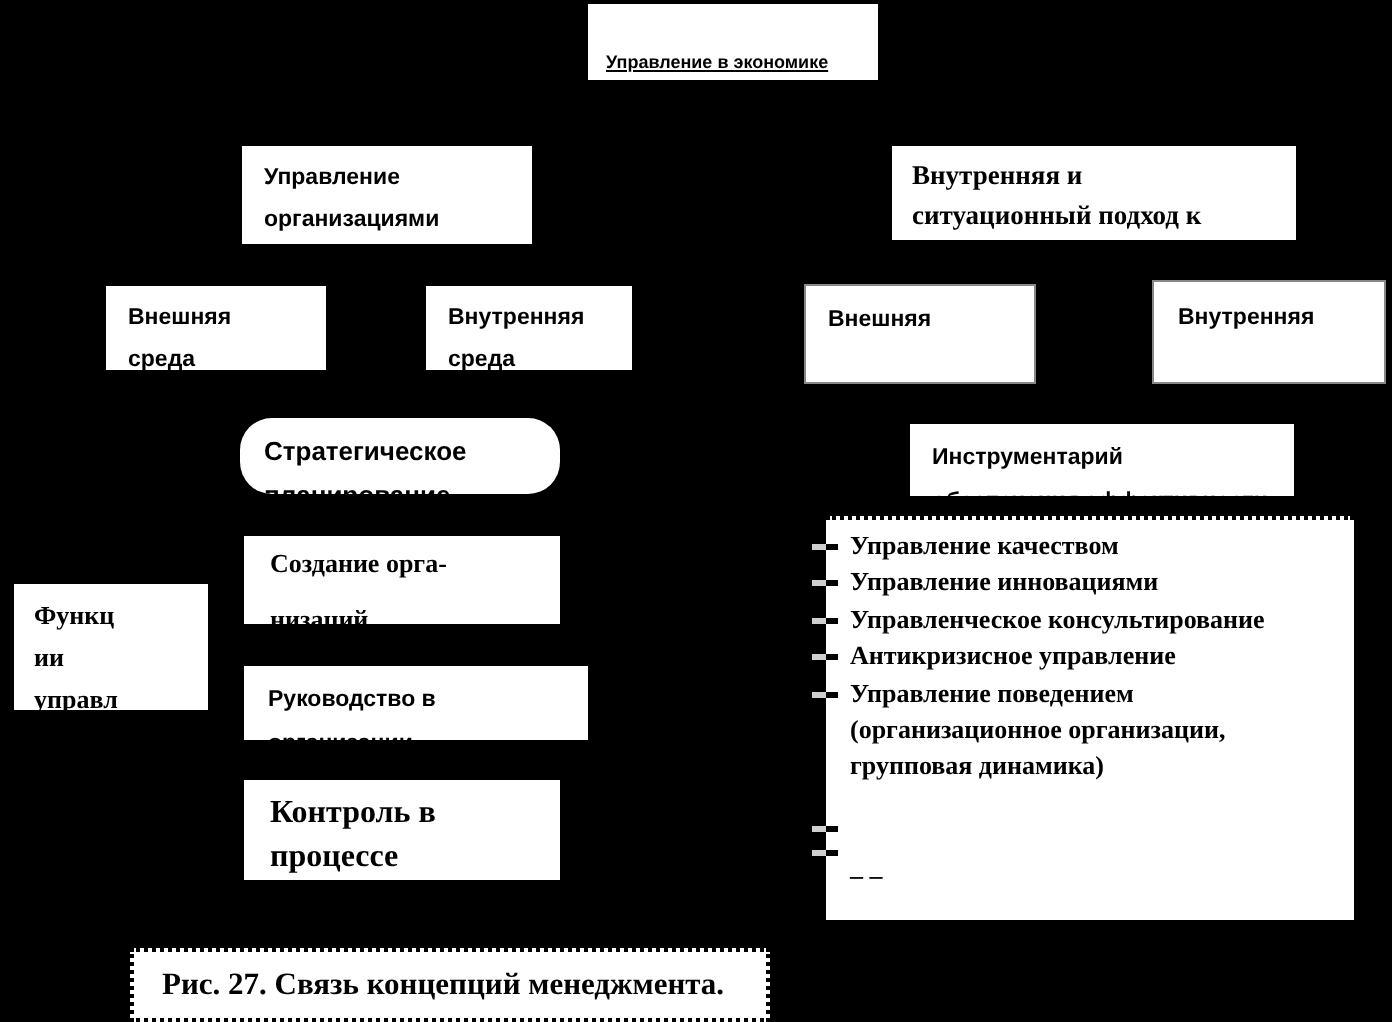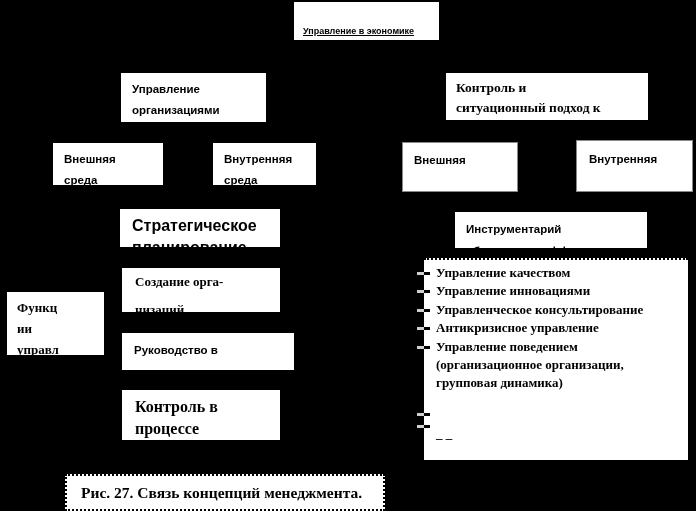--- a/index.html
+++ b/index.html
@@ -9,28 +9,28 @@
   .serif{font-family:"Liberation Serif",serif;font-weight:bold;}
   .line{display:block;white-space:nowrap;}
 
   .b-top      {left:294px;top:2px;  width:145px;height:38px;font-size:9px;line-height:15px;padding:22px 0 0 9px;text-decoration:underline;}
   .b-org      {left:121px;top:73px; width:145px;height:49px;font-size:11.5px;line-height:21px;padding:6px 0 0 11px;}
   .b-approach {left:446px;top:73px; width:202px;height:47px;font-size:13.5px;line-height:19.5px;padding:5px 0 0 10px;}
   .b-extl     {left:53px; top:143px;width:110px;height:42px;font-size:11.5px;line-height:21px;padding:6px 0 0 11px;}
   .b-intl     {left:213px;top:143px;width:103px;height:42px;font-size:11.5px;line-height:21px;padding:6px 0 0 11px;}
   .b-extr     {left:402px;top:142px;width:116px;height:50px;font-size:11.5px;line-height:21px;padding:7px 0 0 11px;border:1px solid #888;}
   .b-intr     {left:576px;top:140px;width:117px;height:52px;font-size:11.5px;line-height:21px;padding:8px 0 0 12px;border:1px solid #888;}
-  .b-strat    {left:120px;top:209px;width:160px;height:38px;font-size:16px;line-height:22px;padding:6px 0 0 12px;}
+  .b-strat    {left:120px;top:209px;width:160px;height:38px;font-size:13px;line-height:22px;padding:6px 0 0 12px;border-radius:16px;}
   .b-instr    {left:455px;top:212px;width:192px;height:36px;font-size:11.5px;line-height:22px;padding:6px 0 0 11px;}
   .b-sozd     {left:122px;top:268px;width:158px;height:44px;font-size:13px;line-height:28px;padding:0 0 0 13px;}
   .b-func     {left:7px;  top:292px;width:97px; height:63px;font-size:13px;line-height:21px;padding:5px 0 0 10px;}
   .b-ruk      {left:122px;top:333px;width:172px;height:37px;font-size:11.5px;line-height:22px;padding:6px 0 0 12px;}
   .b-kontr    {left:122px;top:390px;width:158px;height:50px;font-size:16px;line-height:22px;padding:6px 0 0 13px;}
 
-  .b-list     {left:424px;top:258px;width:264px;height:202px;overflow:visible;
+  .b-list     {left:413px;top:258px;width:264px;height:202px;overflow:visible;
                border-top:2px dotted #000;font-size:13px;padding:4px 0 0 0;}
   .lrow{position:relative;line-height:18.4px;height:18.4px;padding-left:12px;white-space:nowrap;}
   .lrow.short{height:12px;line-height:12px;}
   .lrow.tail{height:10px;line-height:10px;}
   .dash{position:absolute;left:-7px;top:8px;width:13px;height:3px;}
   .lrow.short .dash{top:4px;}
   .dash::before{content:"";position:absolute;left:0;top:0;width:7px;height:3px;background:#cfcfcf;}
   .dash::after{content:"";position:absolute;left:7px;top:0;width:6px;height:3px;background:#000;}
 
   .b-caption  {left:65px;top:474px;width:320px;height:37px;font-size:15.5px;line-height:20px;
@@ -44,21 +44,21 @@
   <div class="box sans b-top">
     <span class="line">Управление в экономике</span>
   </div>
 
   <div class="box sans b-org">
     <span class="line">Управление</span>
     <span class="line">организациями</span>
   </div>
 
   <div class="box serif b-approach">
-    <span class="line">Контроль и</span>
+    <span class="line">Внутренняя и</span>
     <span class="line">ситуационный подход к</span>
   </div>
 
   <div class="box sans b-extl">
     <span class="line">Внешняя</span>
     <span class="line">среда</span>
   </div>
 
   <div class="box sans b-intl">
     <span class="line">Внутренняя</span>

